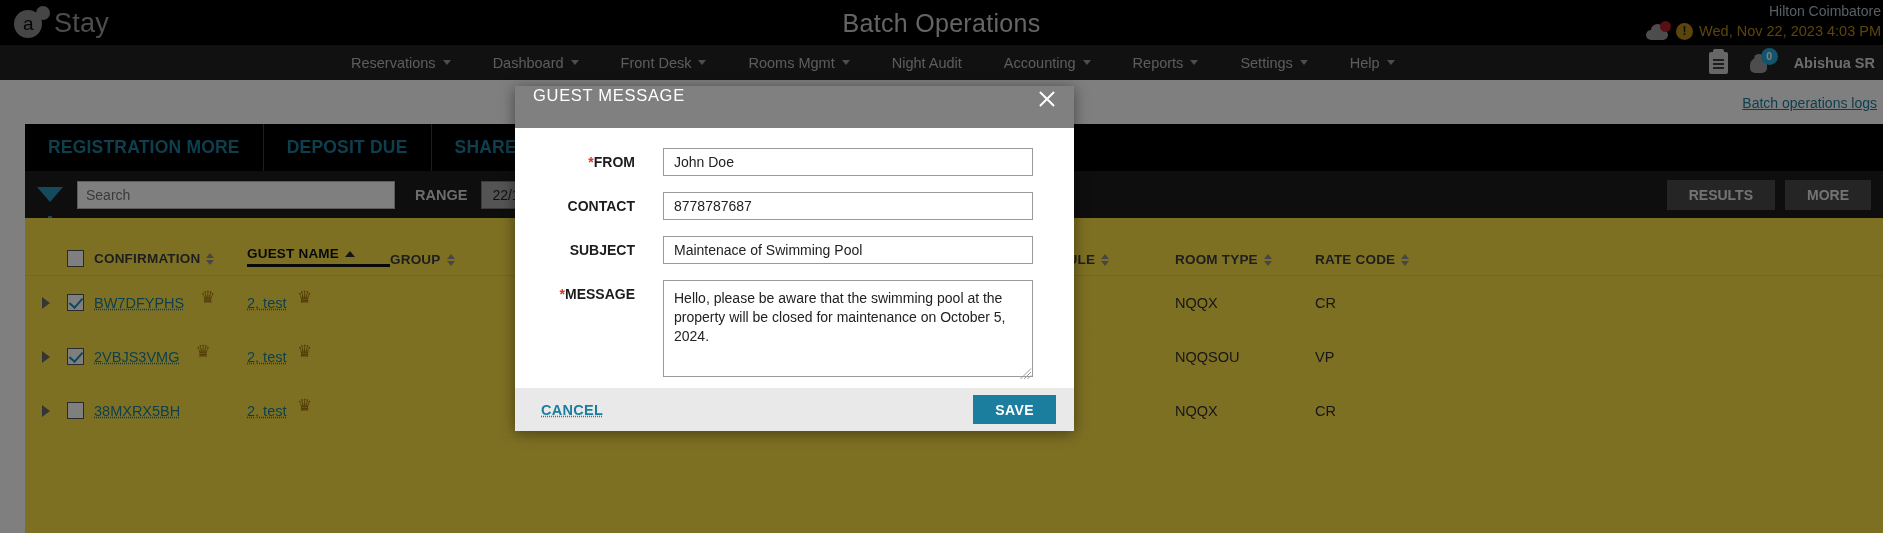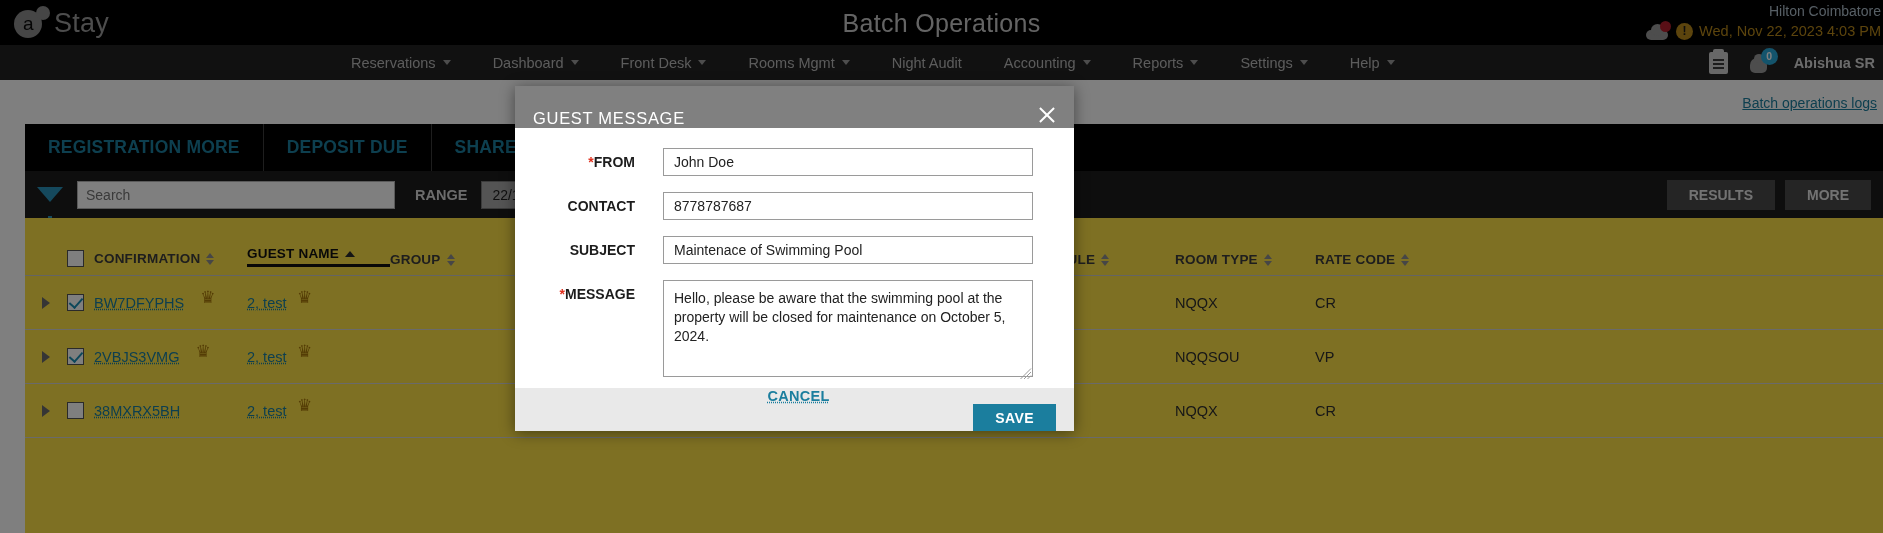--- a/index.html
+++ b/index.html
@@ -216,21 +216,21 @@
   
   .overlay {
     position: absolute; top: 0; left: 0; width: 1883px; height: 533px;
     background: rgba(0,0,0,.50);
   }
   .modal {
     position: absolute; left: 515px; top: 86px; width: 559px; height: 345px;
     background: #ffffff; box-shadow: 0 2px 14px rgba(0,0,0,.45);
   }
   .modal-head {
-    height: 42px; background: #808080; display: flex; align-items: flex-end;
+    height: 42px; background: #808080; display: flex; align-items: flex-start;
     padding: 0 14px 0 18px;
   }
   .modal-title { color: #ffffff; font-size: 16.5px; letter-spacing: .7px; font-weight: 400; }
   .modal-close {
     margin-left: auto; width: 26px; height: 26px; position: relative; cursor: pointer;
   }
   .modal-close:before, .modal-close:after {
     content:""; position:absolute; left: 3px; top: 12px; width: 20px; height: 2px; background: #fff;
   }
   .modal-close:before { transform: rotate(45deg); }
@@ -251,21 +251,21 @@
   .ftext {
     width: 370px; height: 97px; border: 1px solid #9a9a9a; background: #fff;
     padding: 8px 10px; font-size: 14px; color: #222; line-height: 19px;
     font-family: "Liberation Sans", sans-serif; resize: none; overflow: hidden;
   }
   .resize-grip {
     position: absolute; right: 1px; bottom: 1px; width: 12px; height: 12px;
   }
   .modal-foot {
     position: absolute; left: 0; bottom: 0; width: 559px; height: 43px;
-    background: #e9e9e9; display: flex; align-items: center; padding: 0 18px 0 26px; flex-direction: column;
+    background: #e9e9e9; display: flex; align-items: center; padding: 0 18px 0 26px;
   }
   .cancel-link {
     color: #1b7e9e; font-size: 14.5px; font-weight: bold; letter-spacing: .3px;
     text-decoration: underline; text-decoration-style: dotted; cursor: pointer;
   }
   .save-btn {
     margin-left: auto; background: #1b7e9e; color: #fff; border: none;
     font-size: 14px; font-weight: bold; letter-spacing: .4px;
     height: 29px; padding: 0 22px; cursor: pointer;
     font-family: "Liberation Sans", sans-serif;

